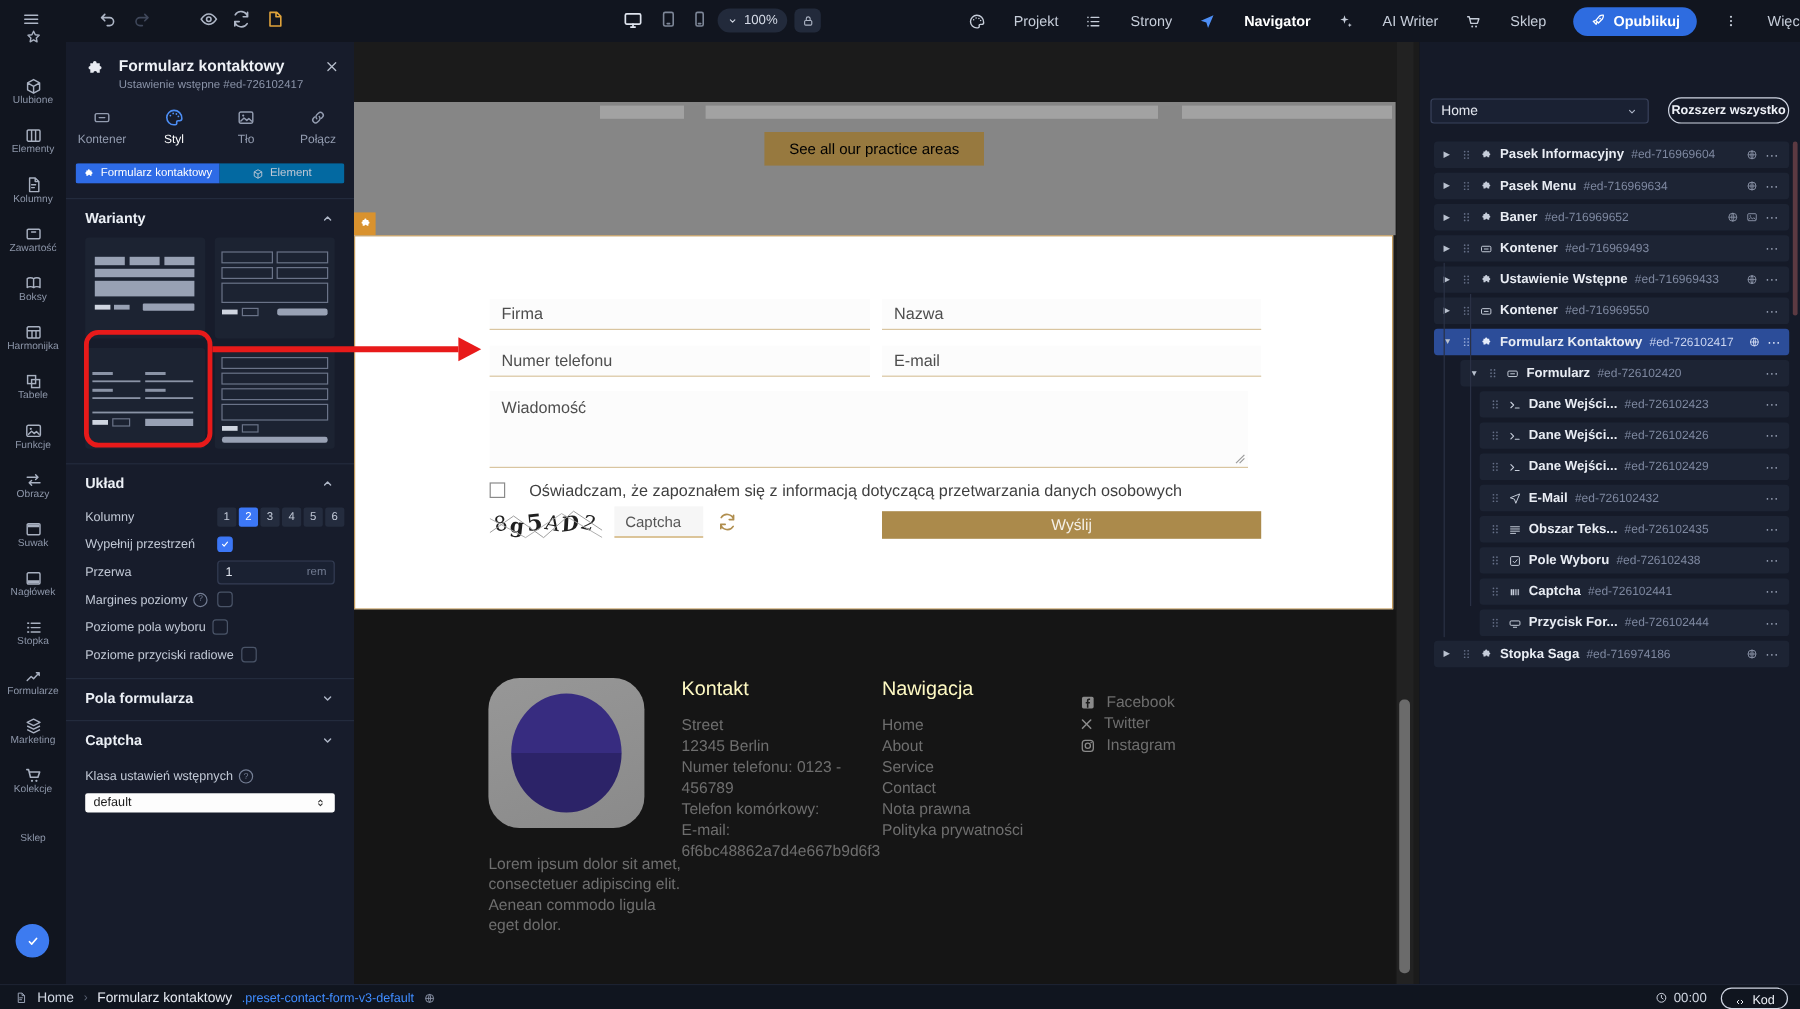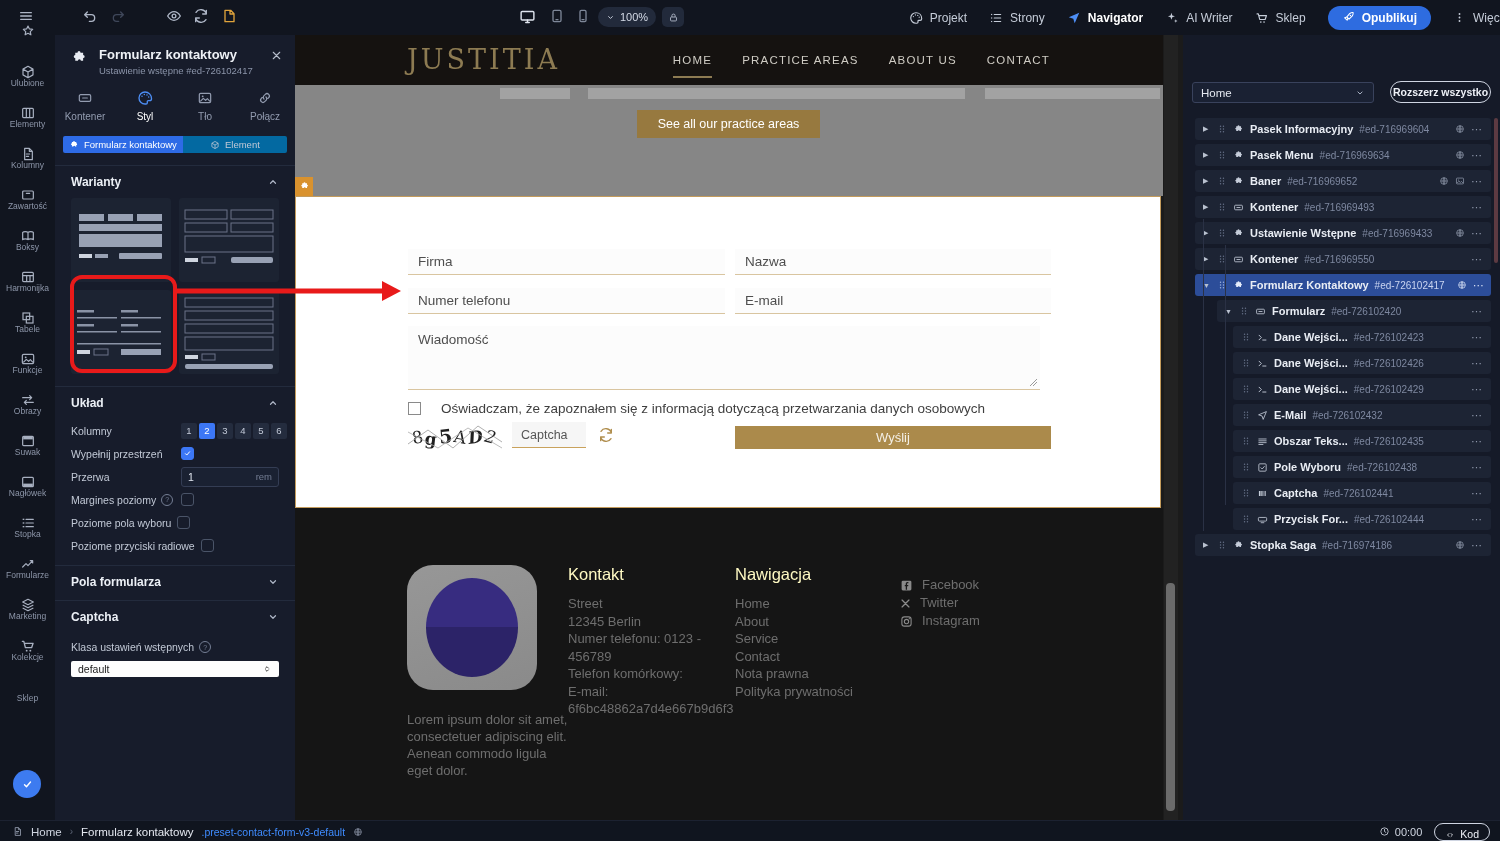--- a/index.html
+++ b/index.html
@@ -7,21 +7,21 @@
   .abs{position:absolute;}
   .ic{display:inline-block;vertical-align:middle;flex:none;}
   .s9{width:9px;height:9px}.s10{width:10px;height:10px}.s11{width:11px;height:11px}.s12{width:12px;height:12px}
   .s13{width:13px;height:13px}.s14{width:14px;height:14px}.s16{width:16px;height:16px}.s17{width:17px;height:17px}
   .s18{width:18px;height:18px}
 
   
   #topbar{left:0;top:0;width:1500px;height:35px;background:#11151f;color:#aeb6c6;padding-left:17px;}
   #topbar .tbi{position:absolute;top:8px;}
   #topbar .right{position:absolute;right:8px;top:0;height:35px;display:flex;align-items:center;gap:22px;}
-  .tb-item{display:flex;align-items:center;gap:7px;font-size:12px;color:#c6cdd9;cursor:default;}
+  .tb-item{display:flex;align-items:center;gap:24px;font-size:12px;color:#c6cdd9;cursor:default;}
   .tb-item.activeNav{color:#fff;font-weight:700;}
   .tb-item.activeNav .ic{color:#4d8ef5;}
   .pill-blue{display:flex;align-items:center;gap:7px;background:#2e6ce0;color:#fff;font-size:12px;font-weight:600;
     border-radius:14px;padding:5px 14px;}
   .zoom-pill{position:absolute;left:598px;top:7px;height:20px;width:58px;background:#222a3b;border-radius:10px;
     display:flex;align-items:center;justify-content:center;gap:5px;font-size:11px;color:#d4dae6;}
   .lock-chip{position:absolute;left:662px;top:7px;height:20px;width:22px;background:#222a3b;border-radius:5px;
     display:flex;align-items:center;justify-content:center;color:#aeb6c6;}
 
   
@@ -72,21 +72,21 @@
 
   
   #canvas{left:295px;top:35px;width:888px;height:785px;background:#1b1b1b;overflow:hidden;}
   .site-header{position:absolute;left:0;top:0;width:868px;height:50px;background:#151210;}
   .logo{position:absolute;left:112px;top:9px;font-family:"DejaVu Serif",serif;font-size:27px;color:#8d7b52;letter-spacing:3px;}
   .site-nav{position:absolute;right:113px;top:0;height:50px;display:flex;align-items:center;gap:30px;}
   .nav-item{font-size:11.5px;letter-spacing:1.2px;color:#cfccc4;position:relative;}
   .nav-item.active::after{content:'';position:absolute;left:0;right:0;bottom:-12px;height:2px;background:#8d7b52;}
   .zoneA{position:absolute;left:0;top:50px;width:868px;height:111px;background:#868686;}
   .strip{position:absolute;top:3px;height:11px;background:#a2a2a2;}
-  .dim-btn{position:absolute;left:342px;top:25px;width:183px;height:28px;background:#97793f;color:#ffffff;
+  .dim-btn{position:absolute;left:342px;top:25px;width:183px;height:28px;background:#97793f;color:#000000;
     font-size:12.5px;display:flex;align-items:center;justify-content:center;}
   .form-section{position:absolute;left:0;top:161px;width:864px;height:310px;background:#ffffff;border:1px solid #c39b5c;}
   .sel-tag{position:absolute;left:0;top:142px;width:18px;height:19px;background:#d9922e;color:#fff;
     display:flex;align-items:center;justify-content:center;}
   .f-field{position:absolute;height:26px;background:#fcfcfc;border-bottom:1px solid #d9c5a0;color:#4e4e4e;
     font-size:13.5px;line-height:26px;padding-left:10px;box-sizing:border-box;}
   .f-area{position:absolute;left:112px;top:129px;width:632px;height:64px;background:#fcfcfc;border-bottom:1px solid #d9c5a0;
     color:#4e4e4e;font-size:13.5px;padding:6px 0 0 10px;box-sizing:border-box;}
   .resize-h{position:absolute;right:2px;bottom:2px;}
   .consent{position:absolute;left:112px;top:204px;display:flex;align-items:flex-start;gap:20px;}
@@ -745,29 +745,20 @@
     </div>
     <div class="klasa-select">
       <span>default</span>
       <svg class="ic s10">
           <use href="#i-ud"></use>
         </svg>
     </div>
   </div>
 
   <div id="canvas" class="abs">
-    <div class="site-header">
-      <div class="logo">JUSTITIA</div>
-      <div class="site-nav">
-        <span class="nav-item active">HOME</span>
-        <span class="nav-item">PRACTICE AREAS</span>
-        <span class="nav-item">ABOUT US</span>
-        <span class="nav-item">CONTACT</span>
-      </div>
-    </div>
     <div class="zoneA">
       <div class="strip" style="left:205px;width:70px"></div>
       <div class="strip" style="left:293px;width:377px"></div>
       <div class="strip" style="left:690px;width:175px"></div>
       <div class="dim-btn">See all our practice areas</div>
     </div>
 
     <div class="sel-tag">
       <svg class="ic s11">
           <use href="#i-puz"></use>

